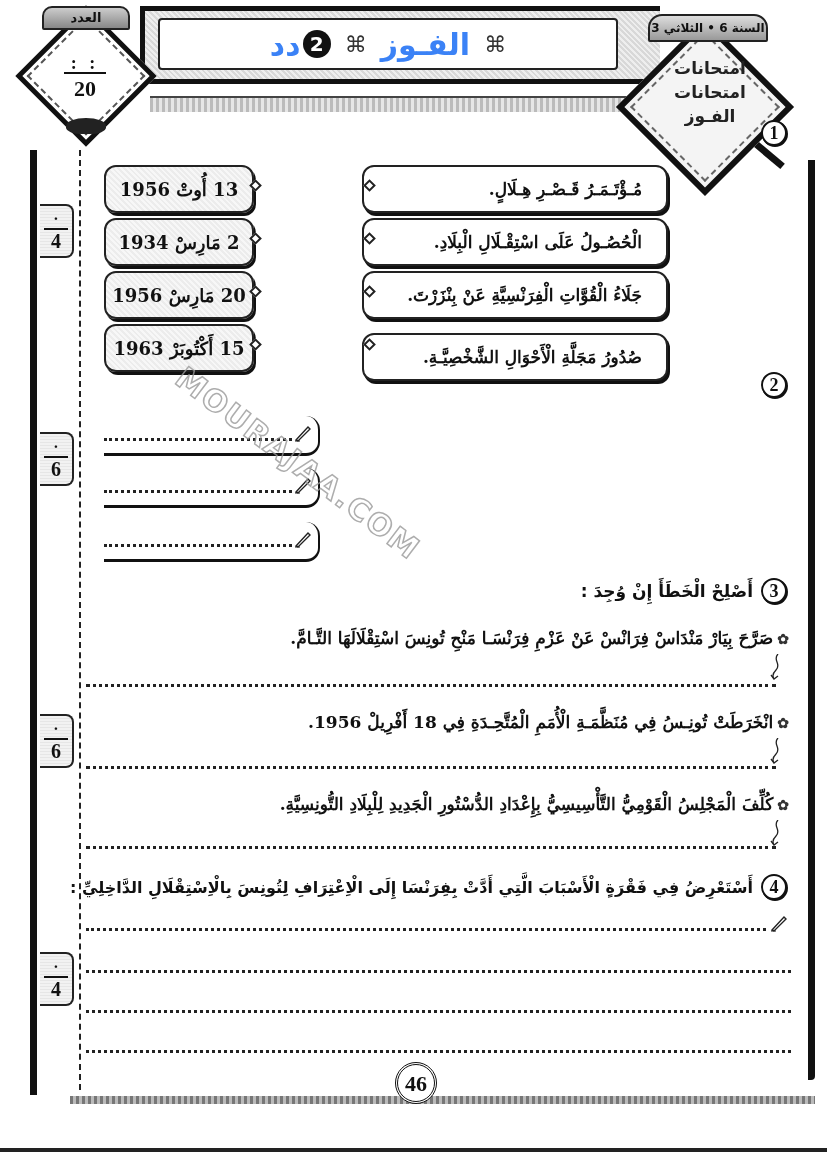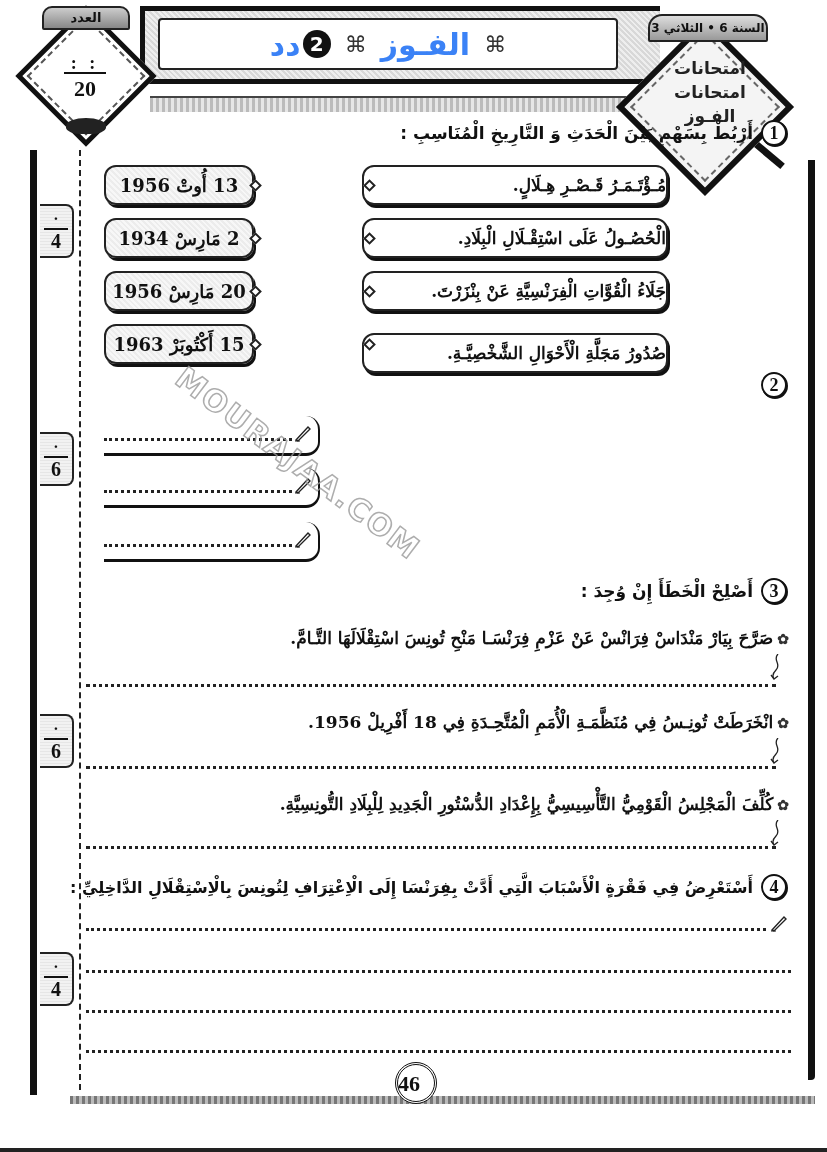--- a/index.html
+++ b/index.html
@@ -80,21 +80,21 @@
   .frame-diag-right {
     position: absolute; left: 660px; top: 60px; width: 160px; height: 7px; background: #111;
     transform: rotate(40deg); transform-origin: left center;
   }
   .bottom-strip {
     position: absolute; left: 70px; top: 1096px; width: 745px; height: 8px;
     background: repeating-linear-gradient(90deg, #777 0 3px, #bbb 3px 6px);
   }
   .page-number {
     position: absolute; left: 395px; top: 1062px; width: 42px; height: 42px; border-radius: 50%;
-    border: 3px double #111; background: #fff; line-height: 38px;
+    border: 3px double #111; background: #fff; text-align: center; line-height: 38px;
     font-family: "Liberation Serif", serif; font-weight: bold; font-size: 22px;
   }
   .page-bottom-line { position: absolute; left: 0; top: 1148px; width: 827px; height: 4px; background: #222; }
 
   
   .mark-box {
     position: absolute; left: 40px; width: 34px; height: 54px;
     border: 2px solid #222; border-left: none; border-radius: 0 8px 8px 0;
     background: repeating-linear-gradient(0deg, #f2f2f2 0 2px, #e6e6e6 2px 3px);
     text-align: center; font-family: "Liberation Serif", serif; font-weight: bold;
@@ -108,26 +108,26 @@
   }
   .q-num {
     display: inline-block; width: 26px; height: 26px; border-radius: 50%;
     border: 2px solid #111; background: #fff; text-align: center; line-height: 22px;
     font-family: "Liberation Serif", serif; font-weight: bold; font-size: 18px;
     box-shadow: 1px 1px 0 #111;
   }
 
   
   .event-box, .date-box {
-    position: absolute; height: 40px; border: 2px solid #222; border-radius: 12px;
+    position: absolute; height: 48px; border: 2px solid #222; border-radius: 12px;
     box-shadow: 2px 3px 0 #111; background: #fff;
     display: flex; align-items: center; direction: rtl;
     font-family: "DejaVu Serif", serif; font-weight: bold; font-size: 17px;
   }
-  .event-box { left: 362px; width: 306px; padding-right: 0; }
+  .event-box { left: 362px; width: 306px; padding-right: 24px; }
   .date-box {
     left: 104px; width: 150px; justify-content: center;
     background: repeating-linear-gradient(45deg, #f7f7f7 0 2px, #ececec 2px 4px);
     font-size: 18px;
   }
   .diamond {
     position: absolute; width: 9px; height: 9px; border: 2px solid #222; background: #fff;
     transform: rotate(45deg);
   }
 
@@ -222,21 +222,20 @@
   <div class="mark-den">6</div>
 </div>
 <div class="mark-box" style="top:952px">
   <div class="mark-dot">·</div>
   <div class="mark-line"></div>
   <div class="mark-den">4</div>
 </div>
 
 <div class="q-title" style="top:120px">
   <span class="q-num">1</span>
-  <span>أَرْبُطْ بِسَهْمٍ بَيْنَ الْحَدَثِ وَ التَّارِيخِ الْمُنَاسِبِ :</span>
 </div>
 
 <div class="event-box" style="top:165px">
     <span>مُـؤْتَـمَـرُ قَـصْـرِ هِـلَالٍ.</span>
   </div>
 <div class="event-box" style="top:218px">
     <span>الْحُصُـولُ عَلَى اسْتِقْـلَالِ الْبِلَادِ.</span>
   </div>
 <div class="event-box" style="top:271px">
     <span>جَلَاءُ الْقُوَّاتِ الْفِرَنْسِيَّةِ عَنْ بِنْزَرْتَ.</span>

